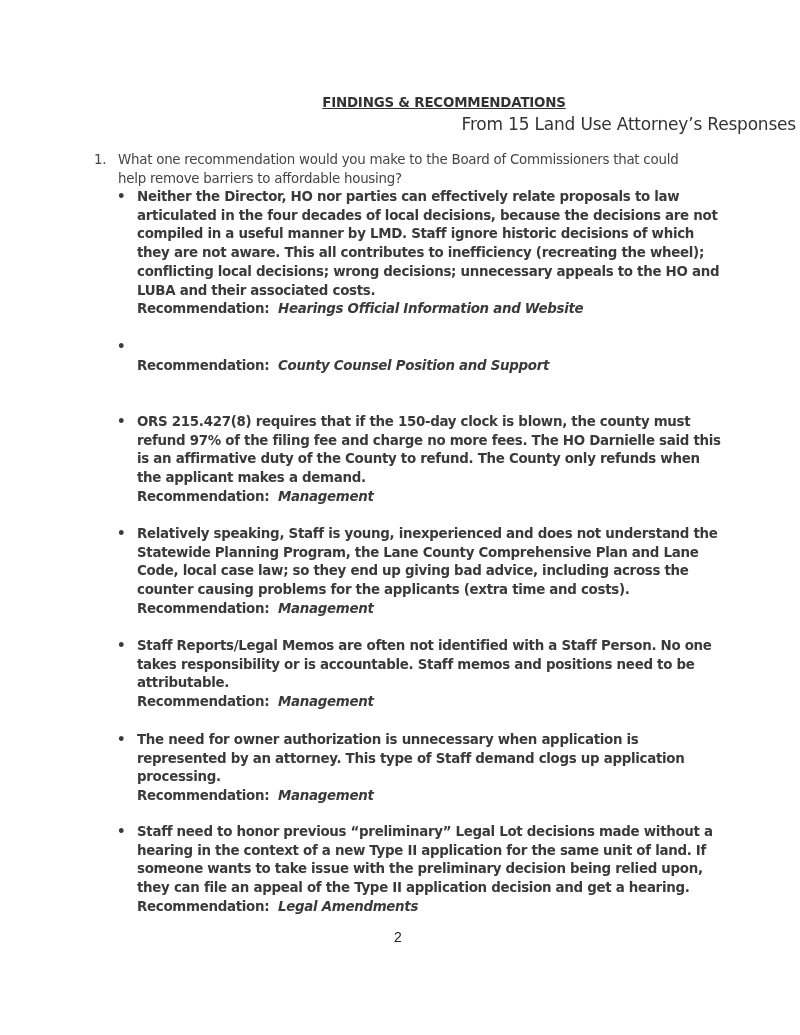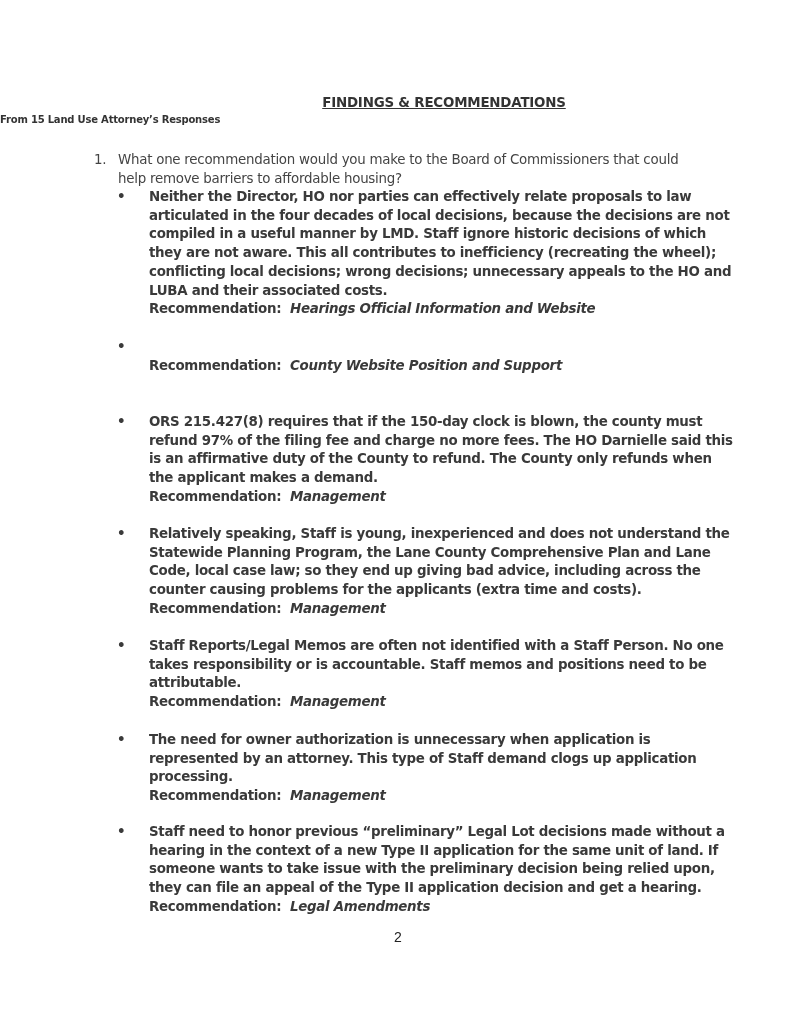--- a/index.html
+++ b/index.html
@@ -1,30 +1,30 @@
 <!DOCTYPE html>
 <html><head>
 <meta charset="utf-8">
 <style>
   html, body { margin: 0; padding: 0; background: #ffffff; }
   body { width: 800px; height: 1035px; position: relative; overflow: hidden;
          font-family: "DejaVu Sans", "Liberation Sans", sans-serif; color: #3a3a3a; }
   .page { position: absolute; left: 0; top: 0; width: 800px; height: 1035px; }
   .title { position: absolute; top: 95px; left: 0; width: 796px; text-align: center;
            font-weight: bold; font-size: 13.4px; text-decoration: underline; color: #333; letter-spacing: -0.2px; margin-left: 46px; }
-  .subtitle { position: absolute; top: 114px; left: 0; width: 796px; text-align: left;
-              font-weight: bold; font-size: 10px; color: #333; letter-spacing: -0.2px; }
+  .subtitle { position: absolute; top: 114px; left: 0; width: 796px; text-align: right;
+              font-weight: normal; font-size: 17px; color: #333; letter-spacing: -0.2px; }
   .question { position: absolute; top: 151px; left: 94px; width: 600px; font-size: 13.4px; line-height: 18.7px;
               color: #444; letter-spacing: -0.25px; }
   .qnum { position: absolute; left: 0; top: 0; }
   .qtext { position: absolute; left: 24px; top: 0; width: 580px; }
   .item { position: absolute; left: 117px; width: 600px; font-size: 13.4px; line-height: 18.7px;
           color: #3a3a3a; letter-spacing: -0.3px; }
   .bullet { position: absolute; left: 0; top: 0; font-weight: bold; }
-  .itext { position: absolute; left: 32px; top: 0; width: 590px; font-weight: bold; }
+  .itext { position: absolute; left: 20px; top: 0; width: 590px; font-weight: bold; }
   .rec-label { font-weight: bold; }
   .rec-value { font-style: italic; font-weight: bold; text-align: center; }
   .pagenum { position: absolute; top: 929px; left: 0; width: 796px; text-align: center;
              font-family: "Liberation Sans", sans-serif; font-size: 14px; color: #222; }
 </style>
 </head>
 <body>
 
 <div class="page">
   <div class="title">FINDINGS &amp; RECOMMENDATIONS</div>
@@ -42,21 +42,21 @@
       <span class="rec-label">Recommendation</span>:&nbsp;
       <span class="rec-value">Hearings Official Information and Website</span>
     </div>
   </div>
 
   <div class="item" style="top:338px;">
     <span class="bullet">•</span>
     <div class="itext">
       <br>
       <span class="rec-label">Recommendation</span>:&nbsp;
-      <span class="rec-value">County Website Position and Support</span>
+      <span class="rec-value">County Counsel Position and Support</span>
     </div>
   </div>
 
   <div class="item" style="top:413px;">
     <span class="bullet">•</span>
     <div class="itext">
       <span>ORS 215.427(8) requires that if the 150-day clock is blown, the county must refund 97% of the filing fee and charge no more fees.  The HO Darnielle said this is an affirmative duty of the County to refund.  The County only refunds when the applicant makes a demand.</span><br>
       <span class="rec-label">Recommendation</span>:&nbsp;
       <span class="rec-value">Management</span>
     </div>

